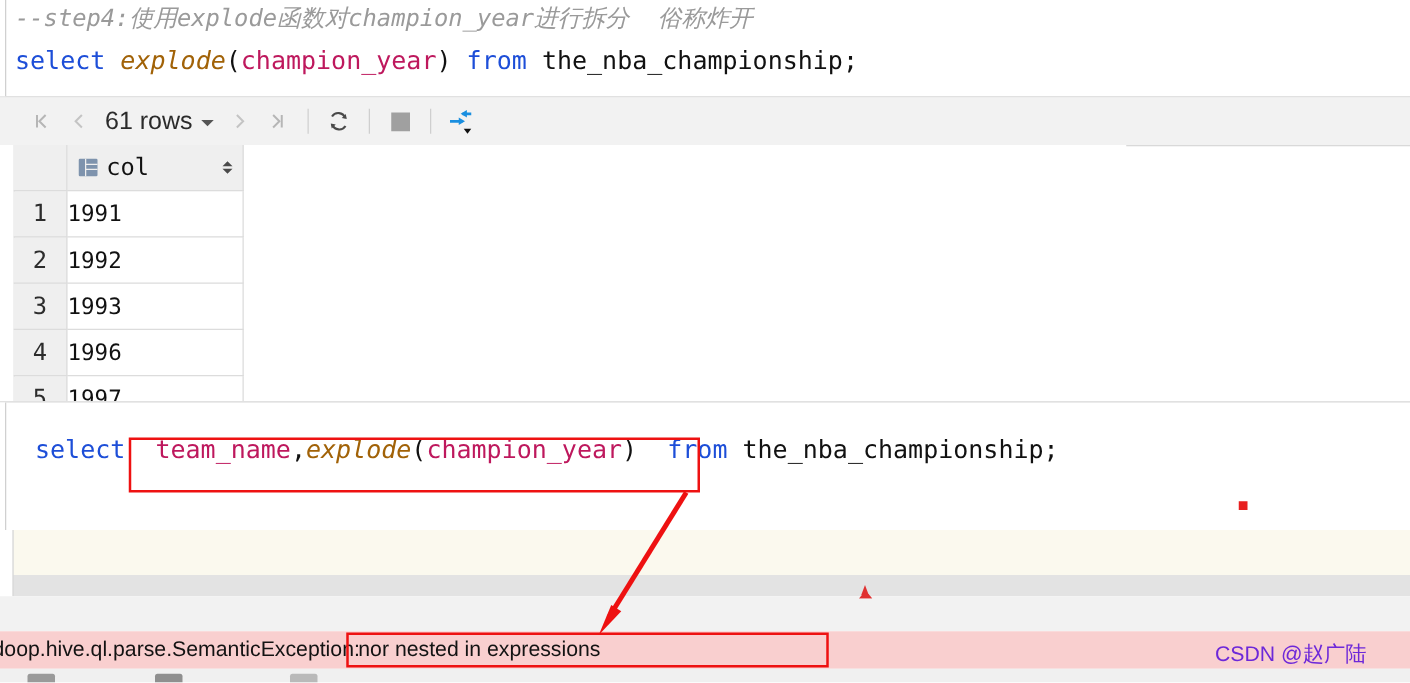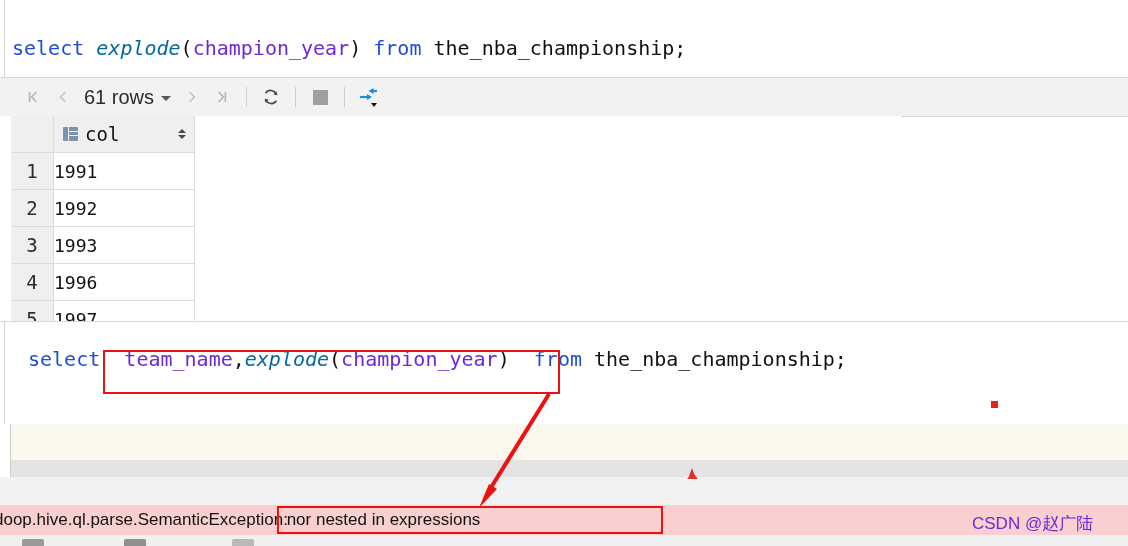--- a/index.html
+++ b/index.html
@@ -22,22 +22,22 @@
     background:#ffffff;border-right:1px solid #d0d0d0;
   }
   .code-line{
     position:absolute;left:12px;
     font-family:"DejaVu Sans Mono","Liberation Mono",monospace;
     white-space:pre;
   }
   .l1{top:2px;font-size:19px;color:#9a9a9a;font-style:italic;letter-spacing:0px;}
   .l2{top:36px;font-size:20px;letter-spacing:0px;}
   .kw{color:#1d4ed8;}
-  .fn{color:#0369a1;font-style:italic;}
-  .ident{color:#6d28d9;}
+  .fn{color:#a16207;font-style:italic;}
+  .ident{color:#be185d;}
   .plain{color:#111111;}
 
   
   .toolbar{
     position:absolute;left:0;top:78px;width:1128px;height:38px;
     background:#f2f2f2;
     border-bottom:1px solid #d9d9d9;
     display:flex;align-items:center;
   }
   .tb-pad{width:18px;height:1px;}
@@ -196,20 +196,21 @@
   }
 </style>
 </head>
 <body>
 
 <div class="screen">
 
   <div class="editor-top">
     <div class="gutter-line"></div>
 
+    <div class="code-line l1">--step4:使用explode函数对champion_year进行拆分  俗称炸开</div>
 
     <div class="code-line l2"><span class="kw">select</span><span class="plain"> </span><span class="fn">explode</span><span class="plain">(</span><span class="ident">champion_year</span><span class="plain">)</span><span class="plain"> </span><span class="kw">from</span><span class="plain"> </span><span class="plain">the_nba_championship;</span></div>
   </div>
 
   <div class="toolbar">
     <div class="tb-pad"></div>
     <div class="nav-btn">
       <svg width="16" height="16" viewBox="0 0 16 16">
           <path d="M11.5 3 L6.5 8 L11.5 13" stroke="#b6b6b6" stroke-width="1.6" fill="none"></path>
           <line x1="4.6" y1="3" x2="4.6" y2="13" stroke="#b6b6b6" stroke-width="1.6"></line>

